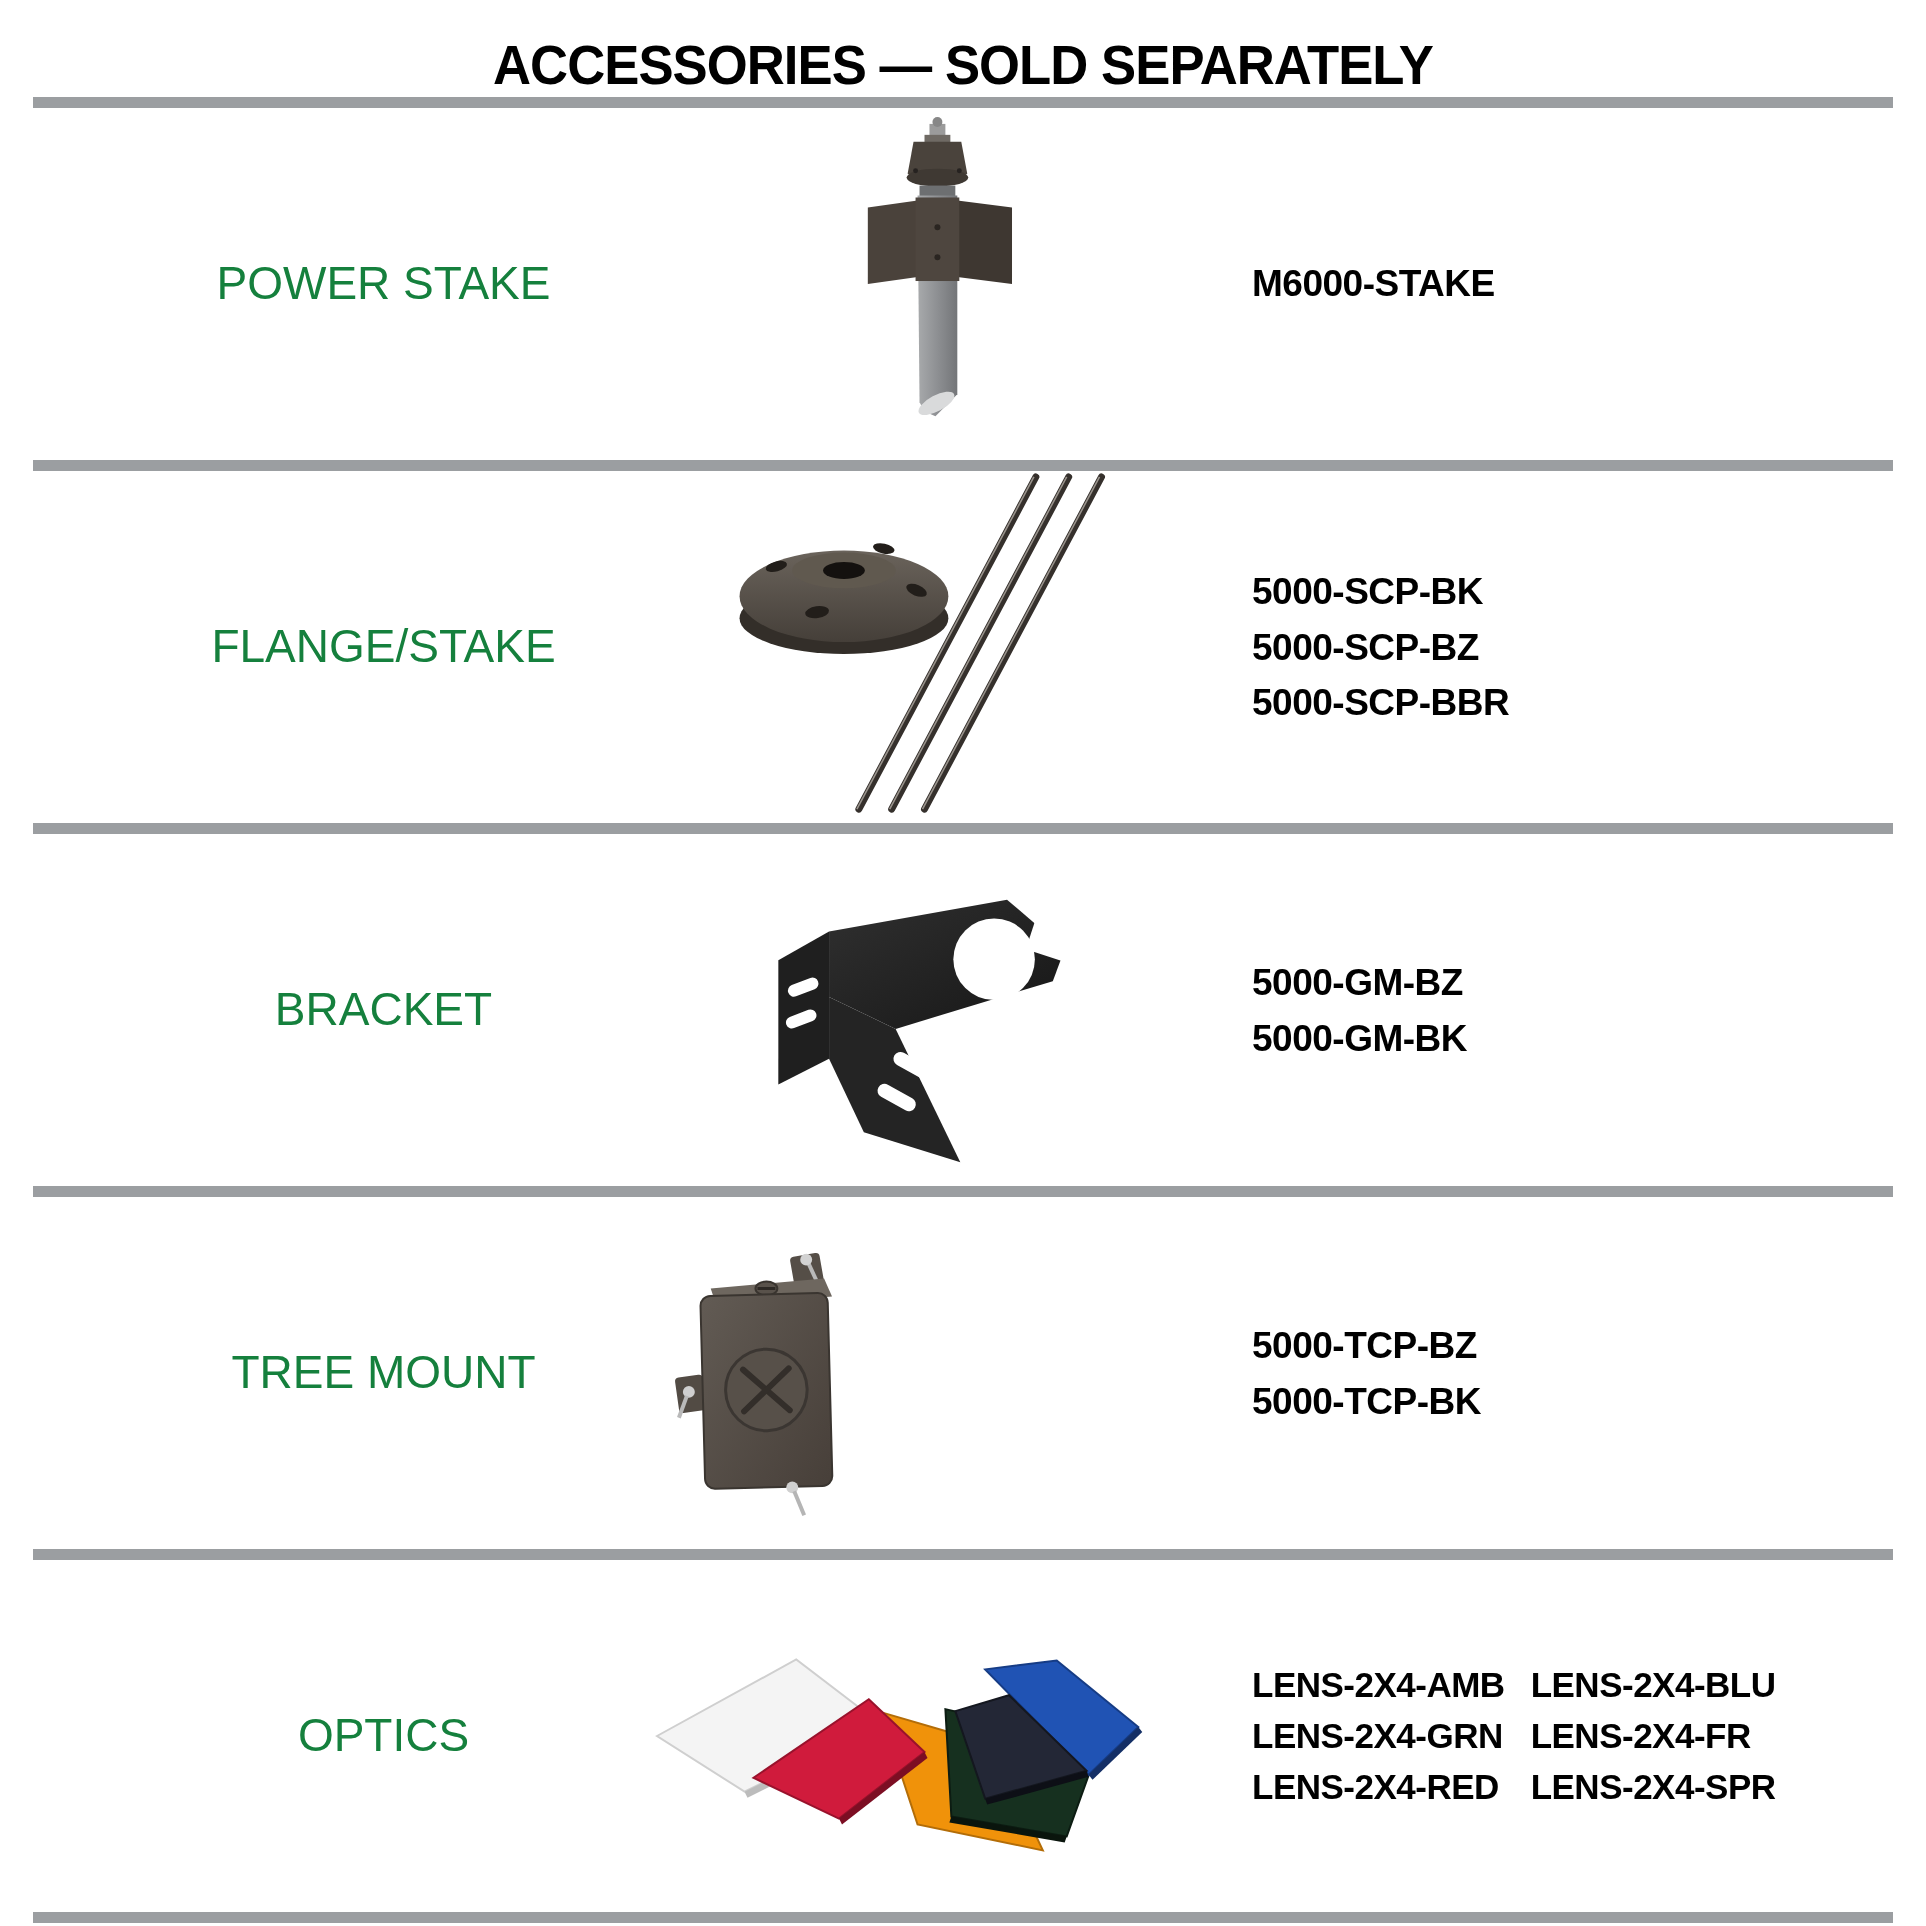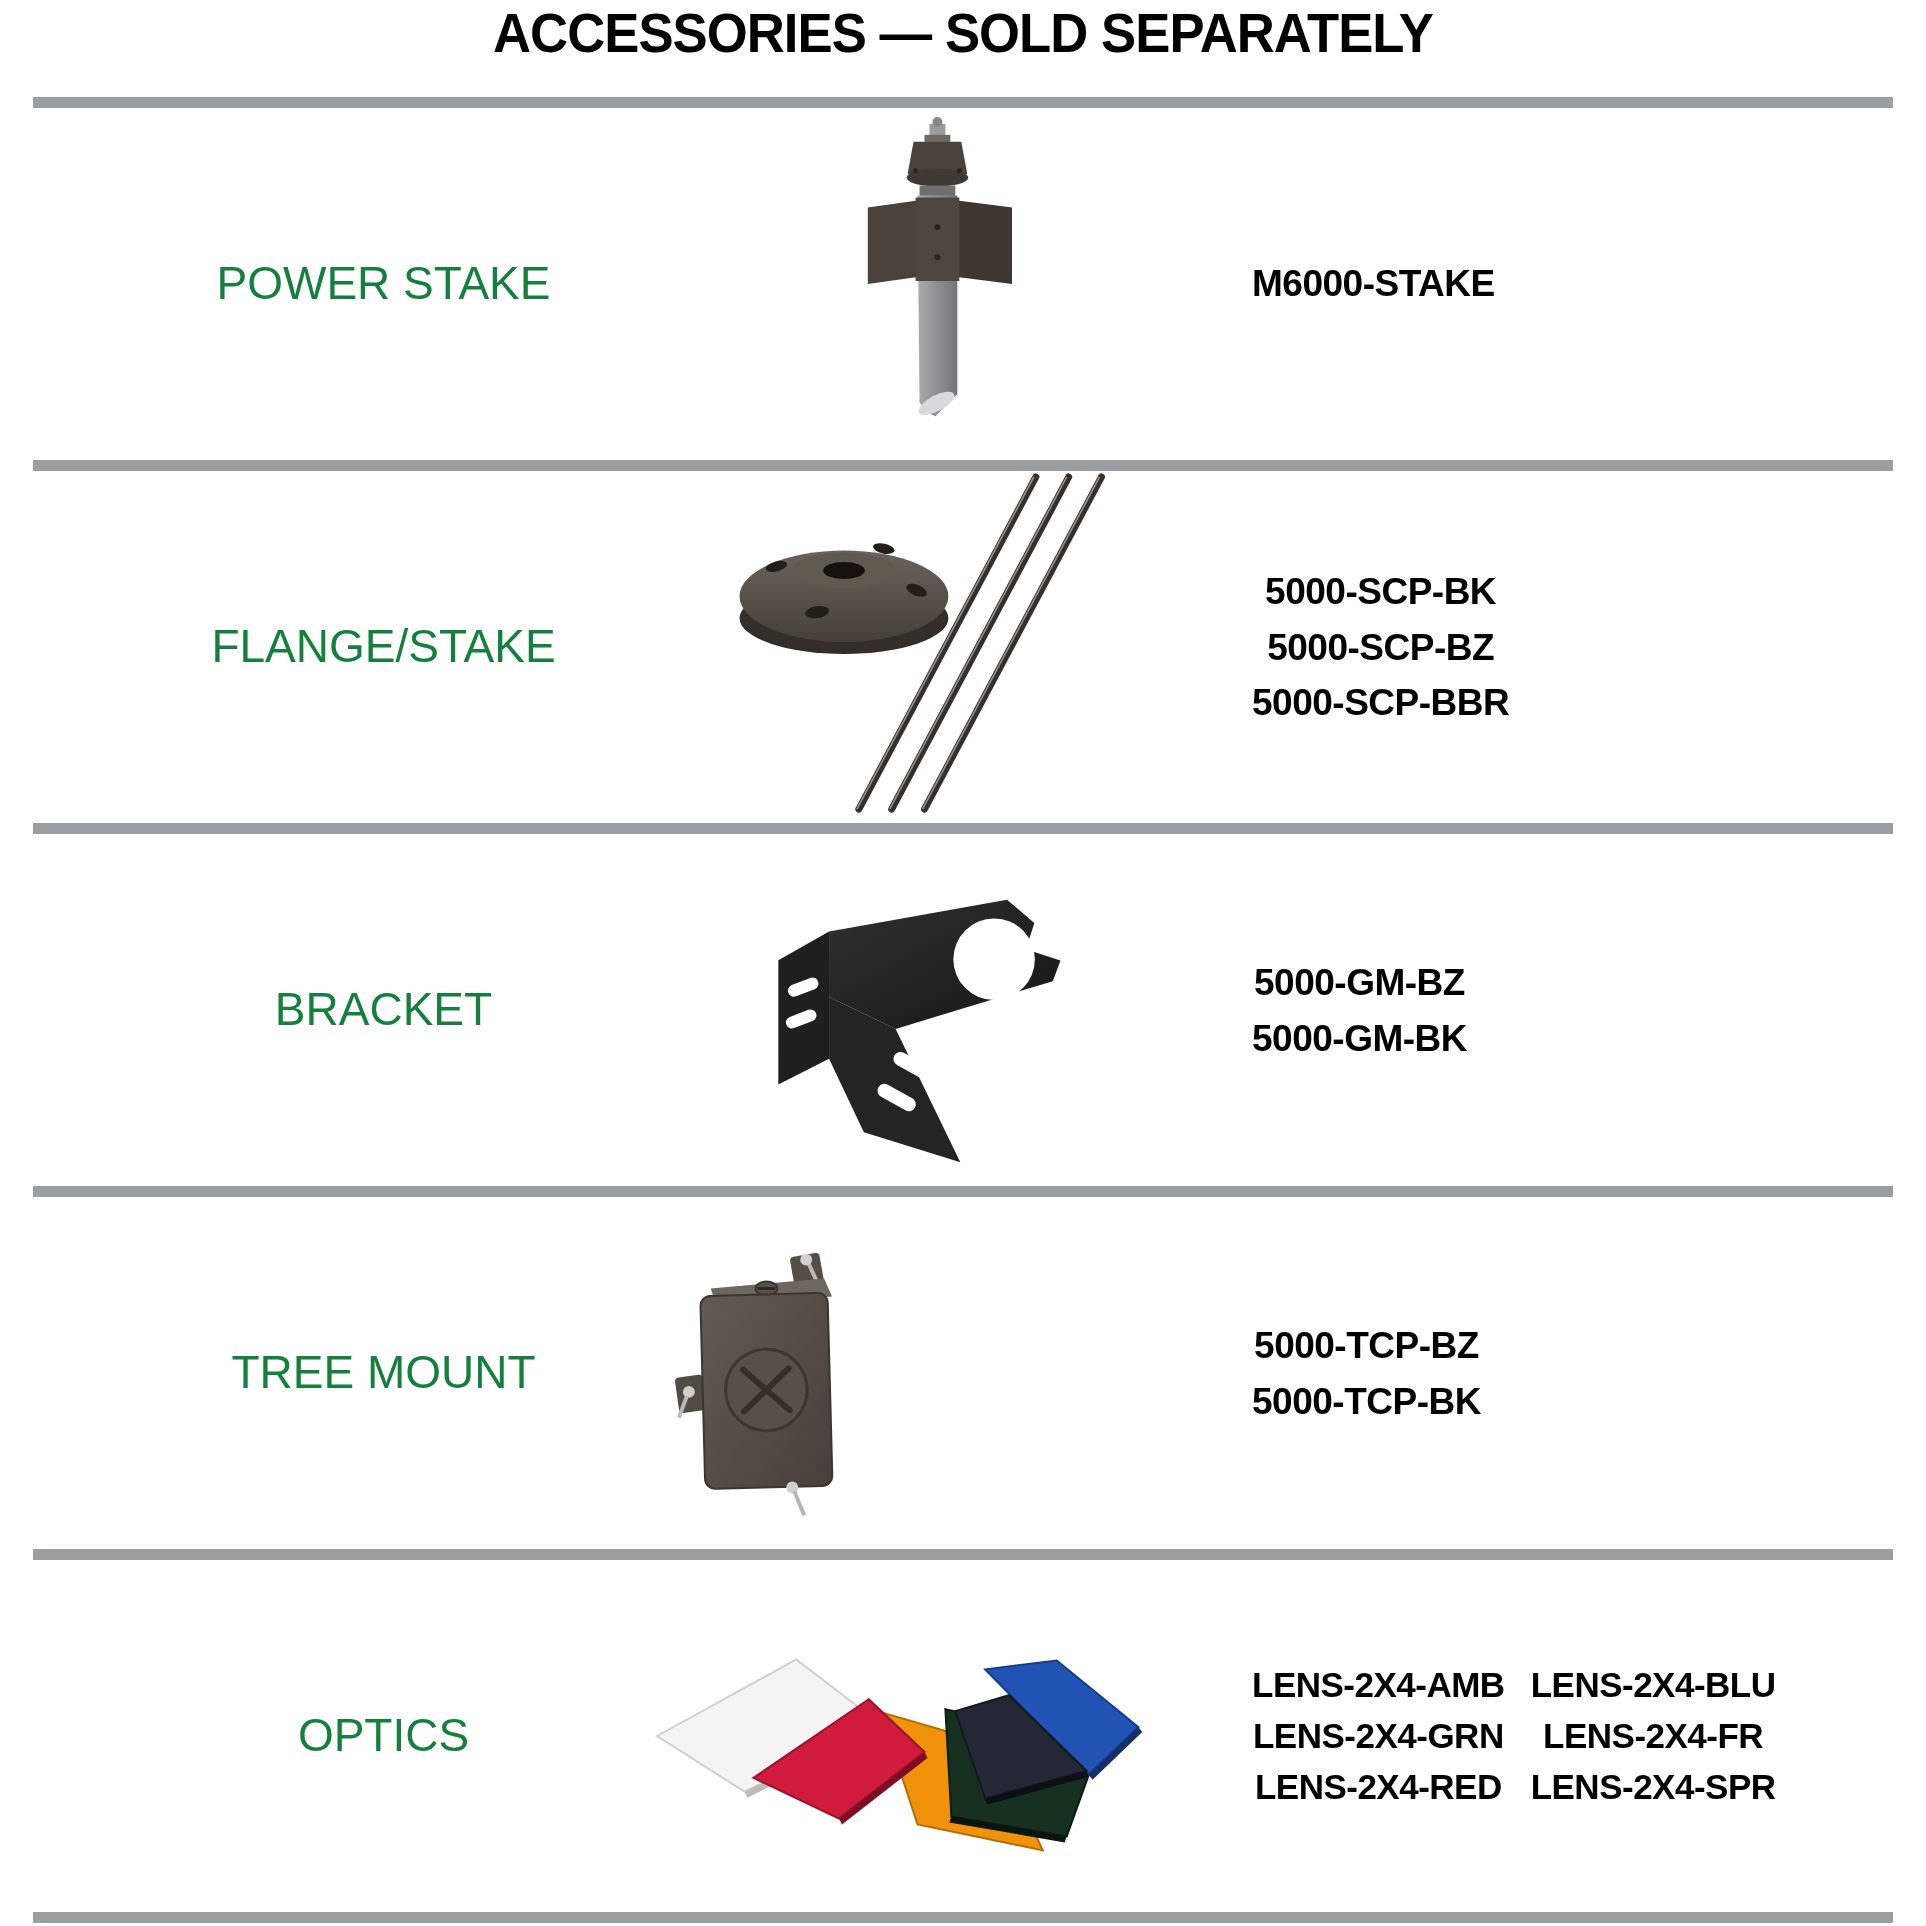--- a/index.html
+++ b/index.html
@@ -1,27 +1,27 @@
 <!DOCTYPE html>
 <html><head>
 <meta charset="utf-8">
 <style>
   html,body{margin:0;padding:0;background:#fff;}
   body{width:1926px;height:1926px;font-family:"Liberation Sans",sans-serif;}
   .sheet{position:relative;width:1926px;height:1926px;background:#fff;overflow:hidden;}
-  .title-block{height:97px;display:flex;align-items:flex-start;justify-content:center;}
+  .title-block{height:97px;display:flex;align-items:flex-end;justify-content:center;}
   .title-text{font-size:56px;font-weight:700;letter-spacing:-1px;color:#000;display:inline-block;transform:scaleX(0.94);white-space:nowrap;}
   .divider{height:11px;background:#9b9ea1;margin:0 33px;}
   .row{position:relative;height:352px;background:#fff;}
   .name-cell{position:absolute;left:80px;width:607px;top:50%;transform:translateY(-50%);
     text-align:center;font-size:46px;color:#15803d;line-height:1.24;letter-spacing:0;}
   .image-cell{position:absolute;left:597px;top:0;width:657px;height:352px;}
   .image-cell svg{display:block;}
   .sku-cell{position:absolute;left:1252px;right:30px;top:50%;transform:translateY(-50%);
-    display:flex;gap:26px;font-weight:700;font-size:37px;color:#000;line-height:1.5;text-align:center;}
+    display:flex;gap:26px;font-weight:700;font-size:37px;color:#000;line-height:1.5;}
   .sku-cell.two-col{font-size:35px;gap:26px;line-height:1.45;}
   .sku{white-space:nowrap;letter-spacing:-0.5px;}
 </style>
 </head>
 <body>
 
 <div class="sheet">
   <div class="title-block">
     <span class="title-text">ACCESSORIES — SOLD SEPARATELY</span>
   </div>

